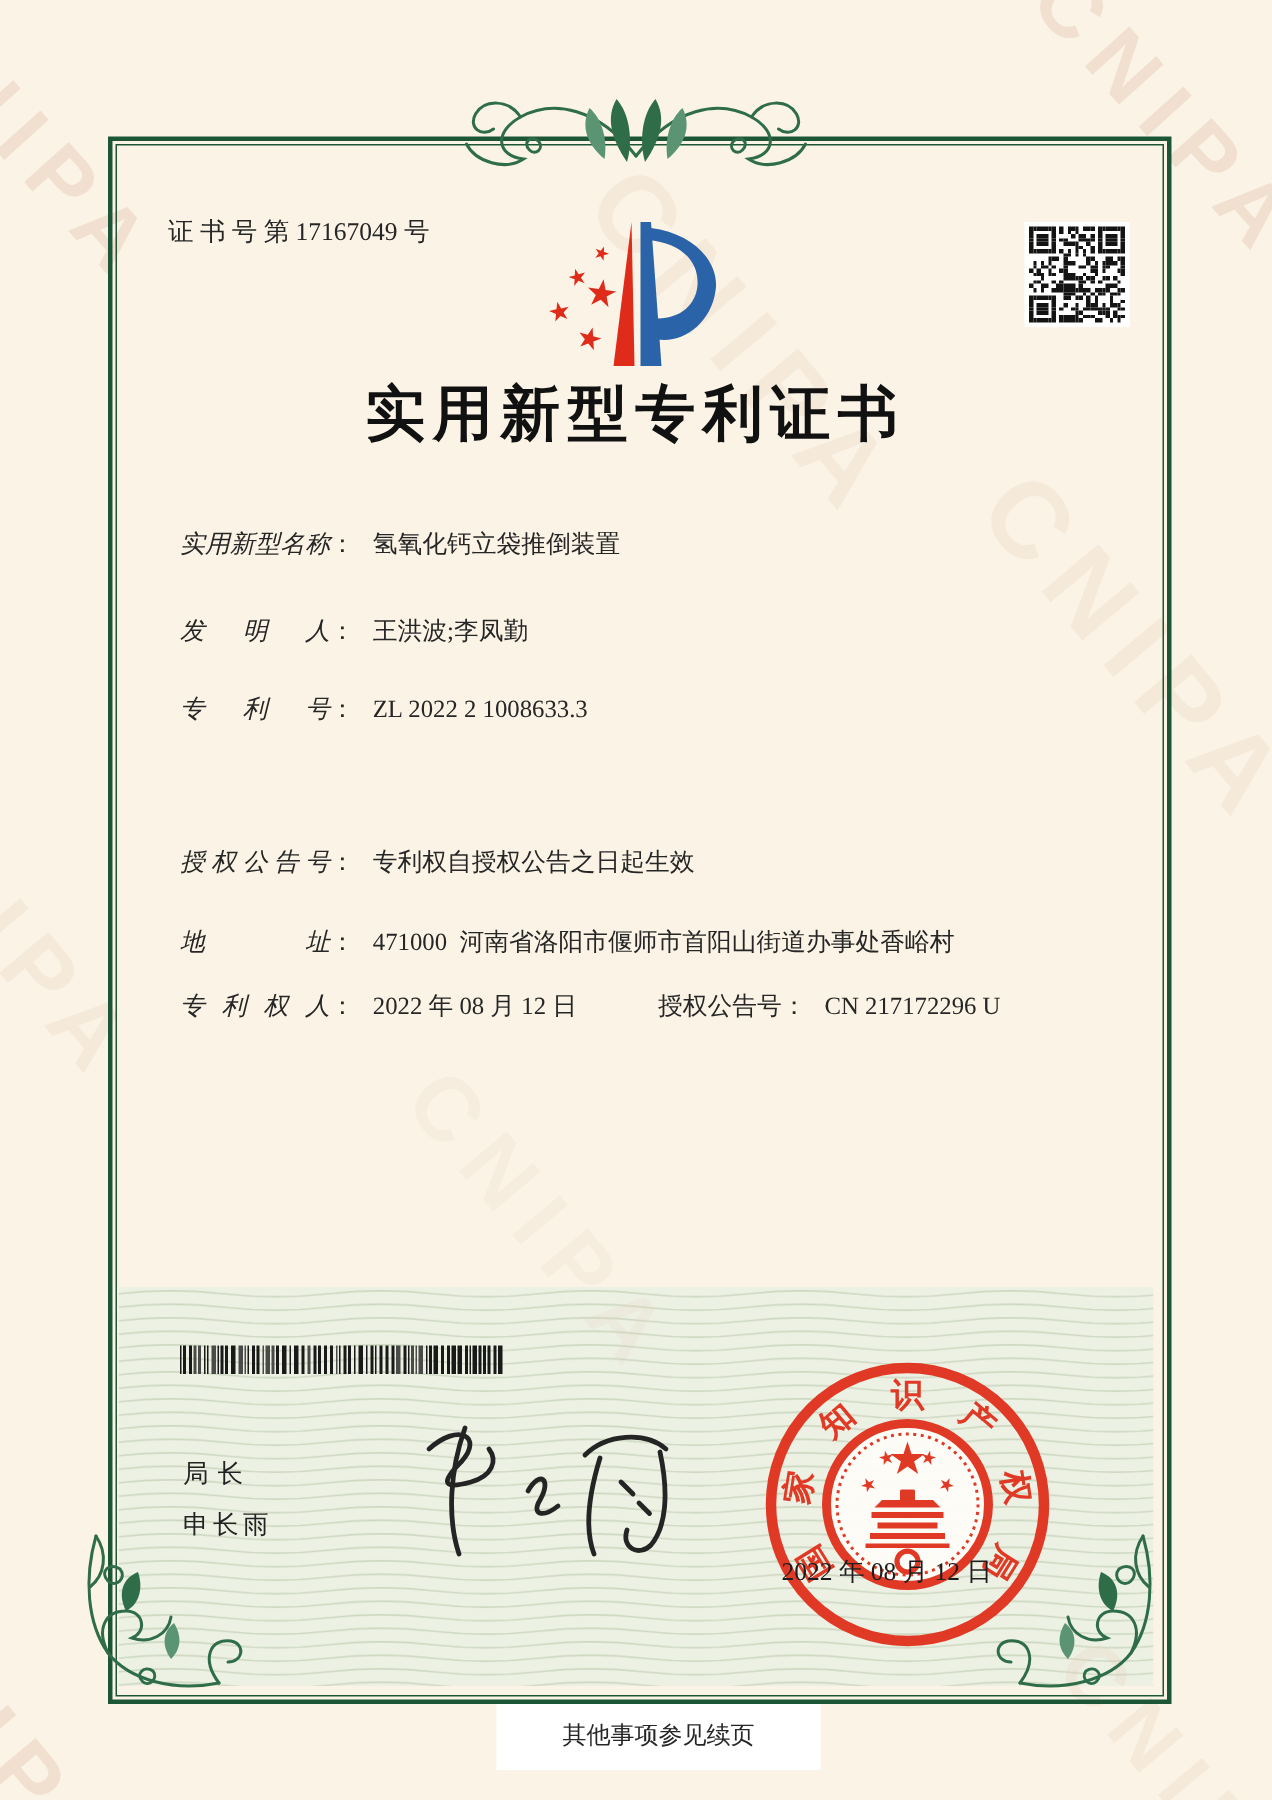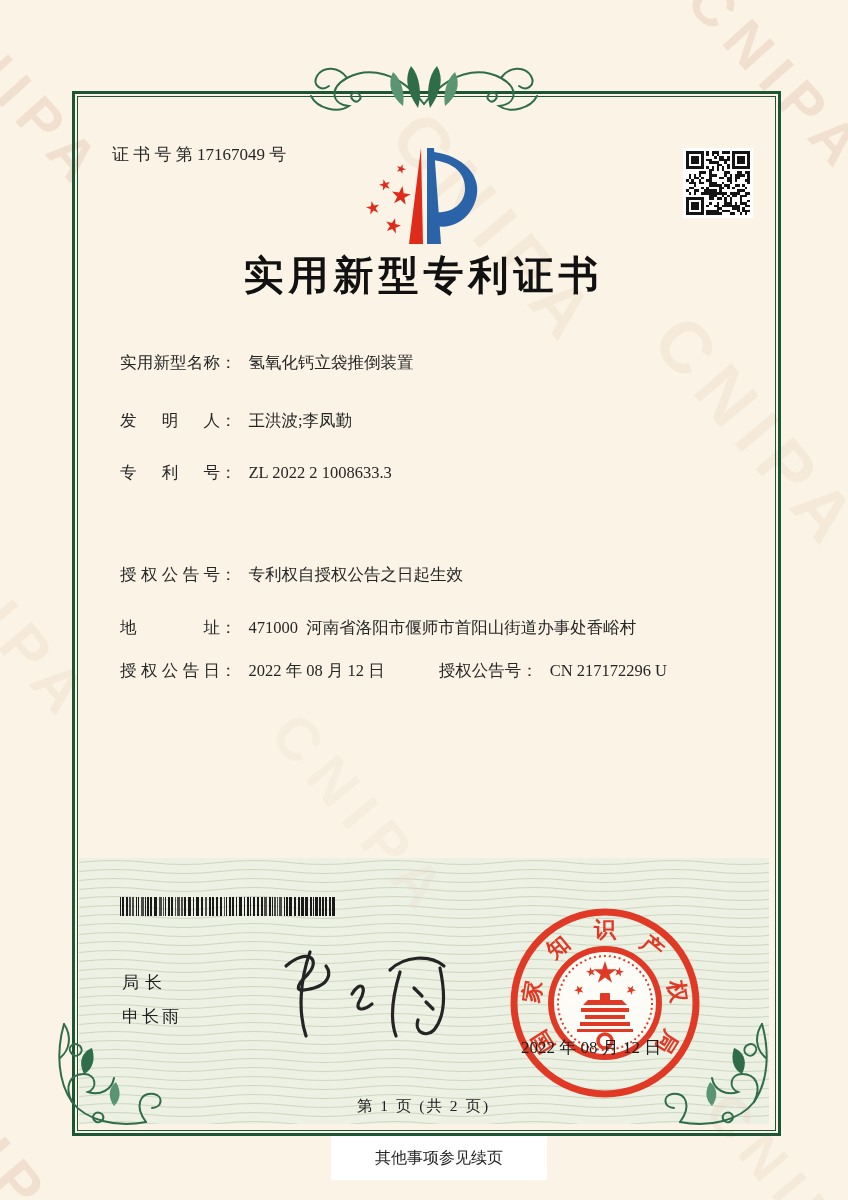--- a/index.html
+++ b/index.html
@@ -18,21 +18,21 @@
   .certno{position:absolute;left:112px;top:143px;font-size:17px;white-space:pre;z-index:4;color:#262626;}
   .logo{position:absolute;left:350px;top:140px;z-index:4;}
   .qr{position:absolute;left:683px;top:148px;width:64px;height:64px;background:#fff;padding:3px;
       display:grid;grid-template-columns:repeat(25,1fr);grid-template-rows:repeat(25,1fr);z-index:4;}
   .qr i{display:block;}
   .qr i.on{background:#141414;}
   .title{position:absolute;left:72px;top:248px;width:703px;text-align:center;font-size:40px;
          font-weight:bold;letter-spacing:5px;z-index:4;color:#111;}
   
   .row{position:absolute;left:120px;font-size:16.5px;white-space:nowrap;z-index:4;color:#262626;}
-  .lbl{display:inline-block;width:100px;text-align:justify;text-align-last:justify;vertical-align:top;}
+  .lbl{display:inline-block;width:100px;text-align:justify;text-align-last:justify;vertical-align:top;font-style:italic;}
   .lbl2{display:inline-block;margin-left:54px;}
   .colon{display:inline-block;}
   .val{margin-left:12px;white-space:pre;}
   
   .notice{position:absolute;left:119px;top:697px;width:616px;font-size:16.5px;line-height:26px;
           text-align:justify;z-index:4;color:#262626;}
   .notice p{margin:0;text-indent:2em;}
   
   .barcode{position:absolute;left:120px;top:897px;height:19px;z-index:4;font-size:0;white-space:nowrap;}
   .barcode span{display:inline-block;height:19px;background:#191919;}
@@ -778,21 +778,21 @@
   <div class="row" style="top:462px">
     <span class="lbl">专利号</span><span class="colon">：</span><span class="val">ZL 2022 2 1008633.3</span>
   </div>
   <div class="row" style="top:564px">
     <span class="lbl">授权公告号</span><span class="colon">：</span><span class="val">专利权自授权公告之日起生效</span>
   </div>
   <div class="row" style="top:617px">
     <span class="lbl">地址</span><span class="colon">：</span><span class="val">471000  河南省洛阳市偃师市首阳山街道办事处香峪村</span>
   </div>
   <div class="row" style="top:660px">
-    <span class="lbl">授权公告日</span><span class="colon">：</span><span class="val">2022 年 08 月 12 日</span><span class="lbl2">授权公告号</span><span class="colon">：</span><span class="val">CN 217172296 U</span>
+    <span class="lbl">专利权人</span><span class="colon">：</span><span class="val">2022 年 08 月 12 日</span><span class="lbl2">授权公告号</span><span class="colon">：</span><span class="val">CN 217172296 U</span>
   </div>
 
 
   <div class="barcode" id="barcode"><span style="width: 1px; margin-right: 1px;"></span><span style="width: 2px; margin-right: 2px;"></span><span style="width: 2px; margin-right: 1px;"></span><span class="g2" style="width: 2px; margin-right: 1px;"></span><span class="g2" style="width: 2px; margin-right: 2px;"></span><span style="width: 1px; margin-right: 1px;"></span><span style="width: 1px; margin-right: 2px;"></span><span class="g2" style="width: 3px; margin-right: 1px;"></span><span style="width: 1px; margin-right: 1px;"></span><span style="width: 2px; margin-right: 1px;"></span><span style="width: 2px; margin-right: 2px;"></span><span style="width: 3px; margin-right: 2px;"></span><span class="g2" style="width: 3px; margin-right: 1px;"></span><span class="g2" style="width: 1px; margin-right: 1px;"></span><span style="width: 1px; margin-right: 2px;"></span><span style="width: 2px; margin-right: 1px;"></span><span style="width: 2px; margin-right: 2px;"></span><span class="g2" style="width: 1px; margin-right: 1px;"></span><span class="g2" style="width: 3px; margin-right: 1px;"></span><span class="g2" style="width: 2px; margin-right: 1px;"></span><span style="width: 2px; margin-right: 2px;"></span><span style="width: 3px; margin-right: 2px;"></span><span style="width: 1px; margin-right: 2px;"></span><span style="width: 3px; margin-right: 2px;"></span><span style="width: 2px; margin-right: 2px;"></span><span class="g2" style="width: 2px; margin-right: 2px;"></span><span style="width: 2px; margin-right: 1px;"></span><span style="width: 2px; margin-right: 2px;"></span><span style="width: 2px; margin-right: 2px;"></span><span style="width: 2px; margin-right: 2px;"></span><span class="g2" style="width: 1px; margin-right: 1px;"></span><span style="width: 1px; margin-right: 2px;"></span><span style="width: 2px; margin-right: 1px;"></span><span style="width: 2px; margin-right: 2px;"></span><span style="width: 1px; margin-right: 2px;"></span><span style="width: 3px; margin-right: 2px;"></span><span style="width: 1px; margin-right: 2px;"></span><span style="width: 2px; margin-right: 1px;"></span><span style="width: 1px; margin-right: 2px;"></span><span style="width: 2px; margin-right: 2px;"></span><span style="width: 2px; margin-right: 2px;"></span><span style="width: 2px; margin-right: 1px;"></span><span class="g2" style="width: 3px; margin-right: 2px;"></span><span style="width: 2px; margin-right: 1px;"></span><span style="width: 1px; margin-right: 1px;"></span><span class="g2" style="width: 2px; margin-right: 1px;"></span><span class="g2" style="width: 1px; margin-right: 1px;"></span><span class="g2" style="width: 3px; margin-right: 2px;"></span><span style="width: 1px; margin-right: 1px;"></span><span style="width: 2px; margin-right: 1px;"></span><span style="width: 3px; margin-right: 2px;"></span><span style="width: 2px; margin-right: 2px;"></span><span style="width: 2px; margin-right: 1px;"></span><span style="width: 3px; margin-right: 1px;"></span><span style="width: 3px; margin-right: 2px;"></span><span style="width: 2px; margin-right: 1px;"></span><span style="width: 1px; margin-right: 1px;"></span><span style="width: 3px; margin-right: 1px;"></span><span style="width: 2px; margin-right: 1px;"></span><span style="width: 2px; margin-right: 1px;"></span><span style="width: 2px; margin-right: 2px;"></span><span style="width: 2px; margin-right: 1px;"></span><span style="width: 3px; margin-right: 2px;"></span></div>
 
   <div class="sign-title">局长</div>
   <div class="sign-name">申长雨</div>
   <svg class="sig" width="210" height="110" viewBox="0 0 210 110">
     <g fill="none" stroke="#242424" stroke-width="3.2" stroke-linecap="round">
       <path d="M62 16 C52 44 50 76 58 100"></path>
@@ -833,16 +833,15 @@
         <rect x="-24" y="5" width="48" height="4"></rect>
         <rect x="-20" y="12" width="40" height="4"></rect>
         <rect x="-25" y="19" width="50" height="4"></rect>
         <rect x="-28" y="26" width="56" height="3"></rect>
       </g>
       <circle cy="38" r="7" fill="none" stroke="#e0311c" stroke-width="3.5"></circle>
     </g>
   </svg>
   <div class="seal-date">2022 年 08 月 12 日</div>
 
-  <div class="pageinfo">第 1 页 (共 2 页)</div>
   <div class="notebox">其他事项参见续页</div>
 
 </div>
 
 </body></html>

